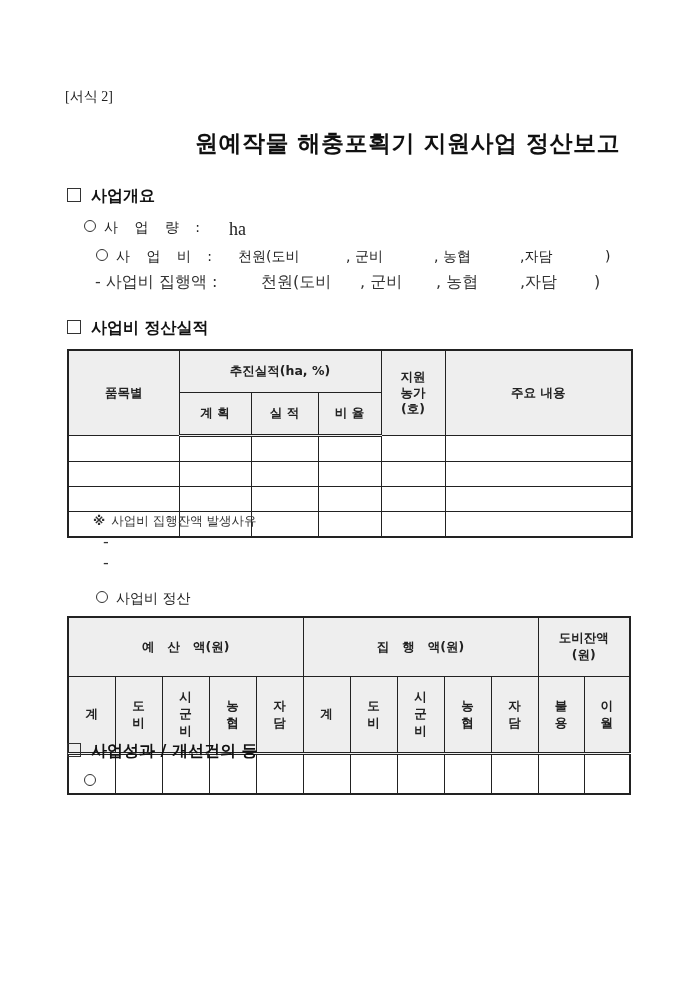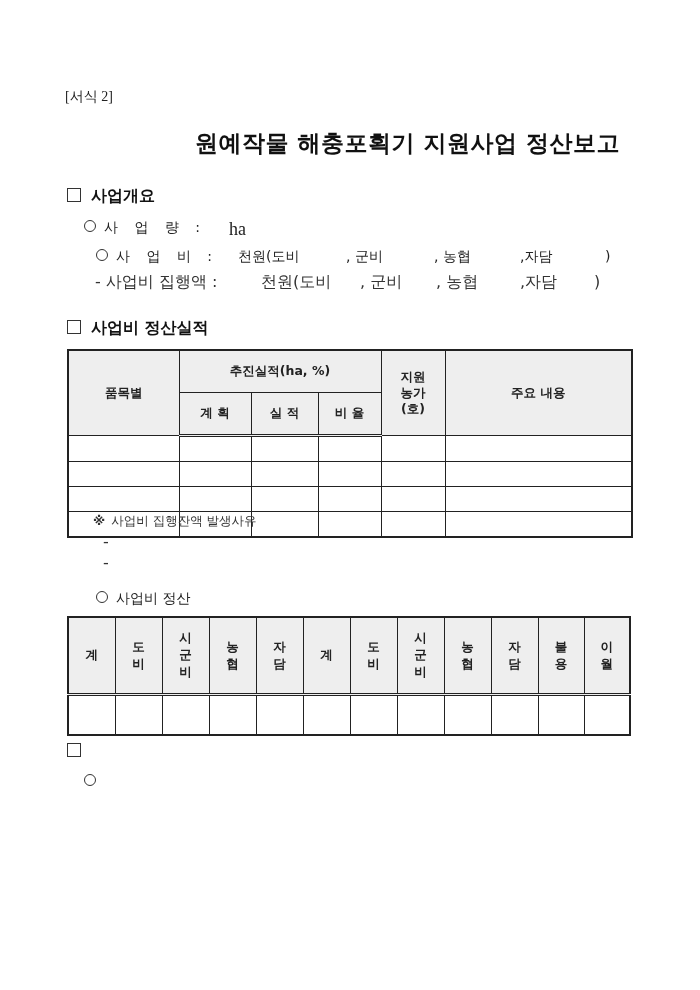--- a/index.html
+++ b/index.html
@@ -134,20 +134,25 @@
       <col style="width:47px">
       <col style="width:47px">
       <col style="width:47px">
       <col style="width:47px">
       <col style="width:47px">
       <col style="width:47px">
       <col style="width:46px">
       <col style="width:46px">
   </colgroup>
   <tbody>
+      <tr class="hdr" style="height:24px;">
+    <td class="h" colspan="5" style="white-space:pre;">예   산   액(원)</td>
+    <td class="h" colspan="5" style="white-space:pre;">집   행   액(원)</td>
+    <td class="h" colspan="2">도비잔액(원)</td>
+  </tr>
   <tr class="hdr dbl-bottom" style="height:24px;">
     <td class="h">계</td>
     <td class="h">도 비</td>
     <td class="h">시군비</td>
     <td class="h">농협</td>
     <td class="h">자 담</td>
     <td class="h">계</td>
     <td class="h">도 비</td>
     <td class="h">시군비</td>
     <td class="h">농협</td>
@@ -166,17 +171,17 @@
     <td></td>
     <td></td>
     <td></td>
     <td></td>
     <td></td>
   </tr>
 </tbody>
   </table>
 
 <div class="abs sec" style="left:67px; top:741px;">
-  <span class="box"></span>
+  <span class="box"></span><span>사업성과 / 개선건의 등</span>
 </div>
 <div class="abs item" style="left:84px; top:773px;">
   <span class="circ"></span><span></span>
 </div>
 
 </body></html>

